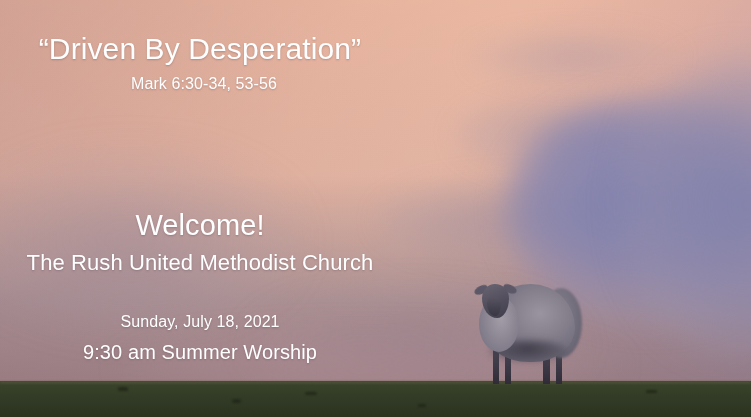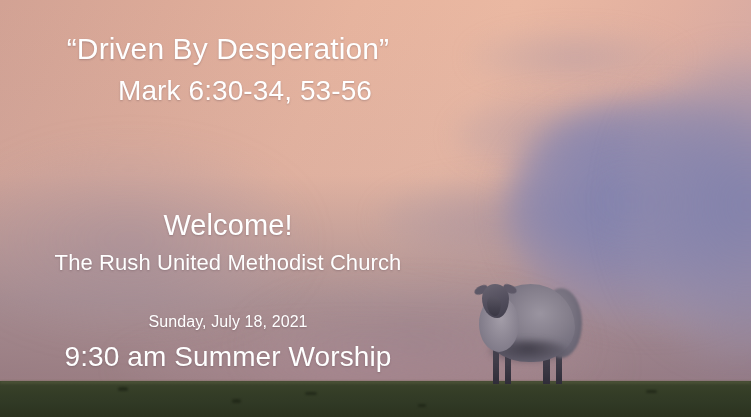--- a/index.html
+++ b/index.html
@@ -215,36 +215,36 @@
   .sheep-belly-shadow {
     left: 489px; top: 340px;
     width: 78px; height: 22px;
     border-radius: 50%;
     background: radial-gradient(ellipse at 50% 40%,
        rgba(48,45,56,0.78) 0%, rgba(60,56,68,0.30) 65%, rgba(70,66,78,0) 100%);
     filter: blur(3px);
   }
 
   
-  .text-layer { position: absolute; inset: 0; margin-left: 28px; }
+  .text-layer { position: absolute; inset: 0; }
   .tline {
     position: absolute;
     color: #ffffff;
     font-weight: 300;
     white-space: nowrap;
     text-align: center;
     letter-spacing: 0.1px;
     text-shadow: 0 1px 2px rgba(80,60,70,0.30);
   }
   .title    { left: 0; width: 400px; top: 32px;  font-size: 30px; }
-  .scripture{ left: 17px; width: 400px; top: 75px;  font-size: 28px; }
+  .scripture{ left: 4px; width: 400px; top: 75px;  font-size: 16px; }
   .welcome  { left: 0; width: 400px; top: 209px; font-size: 29px; }
   .church   { left: 0; width: 400px; top: 250px; font-size: 22px; }
   .date     { left: 0; width: 400px; top: 313px; font-size: 16px; }
-  .service  { left: 0; width: 400px; top: 341px; font-size: 28px; }
+  .service  { left: 0; width: 400px; top: 341px; font-size: 20px; }
 </style>
 </head>
 <body>
 
 <div id="slide">
 
   <div class="sky"></div>
 
   <div class="cloud cloud-left-haze"></div>
   <div class="cloud cloud-top-streak"></div>

